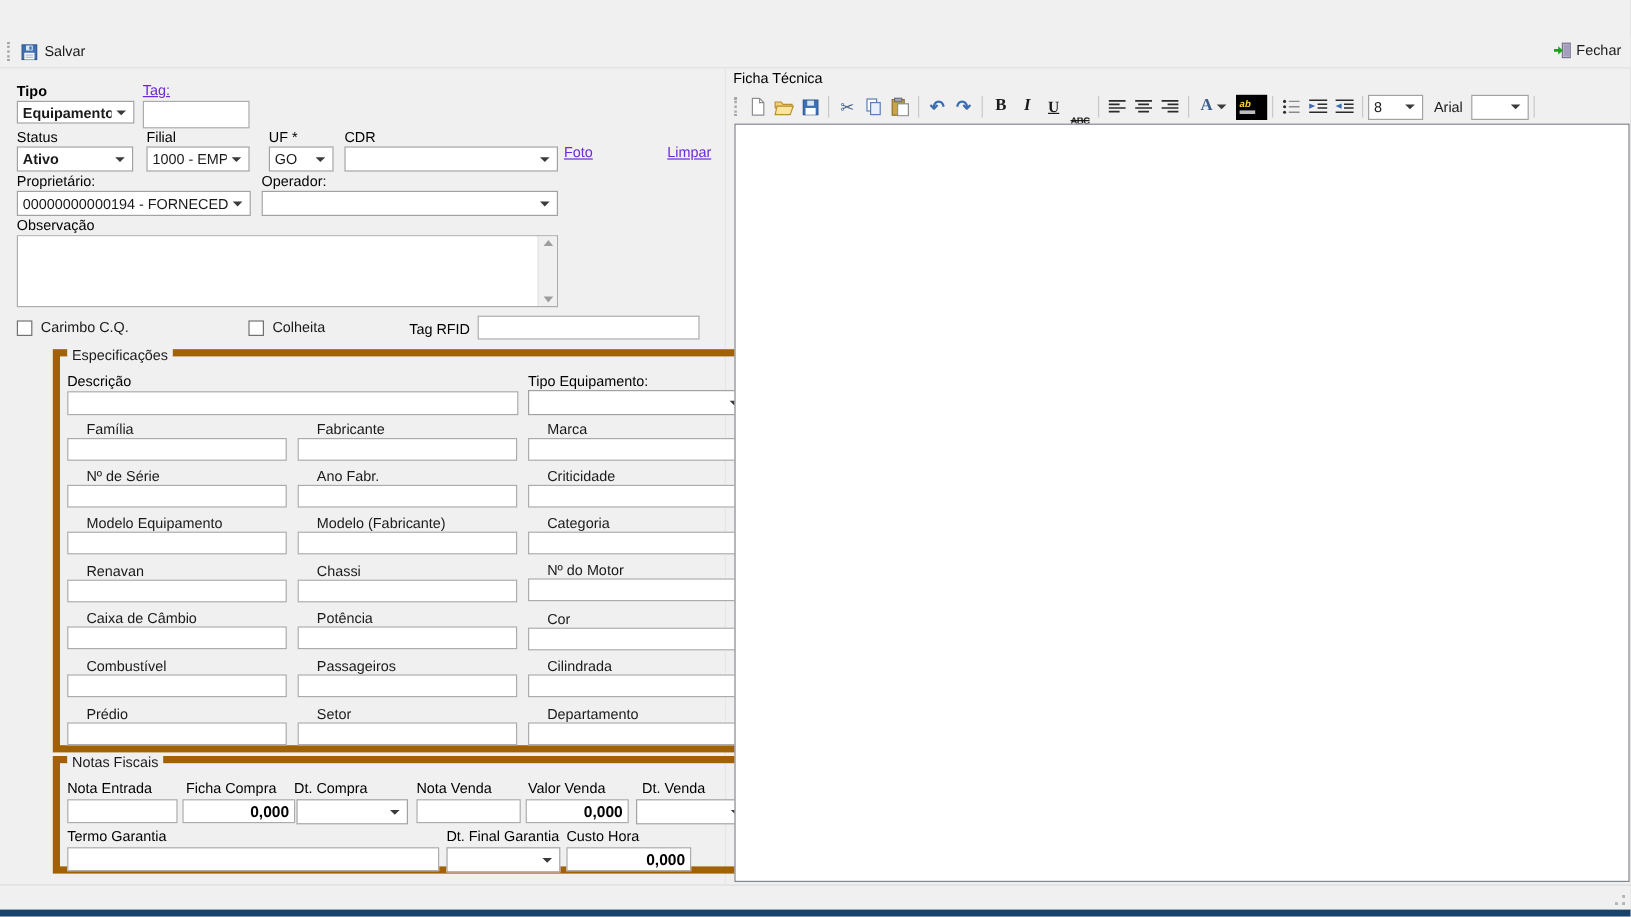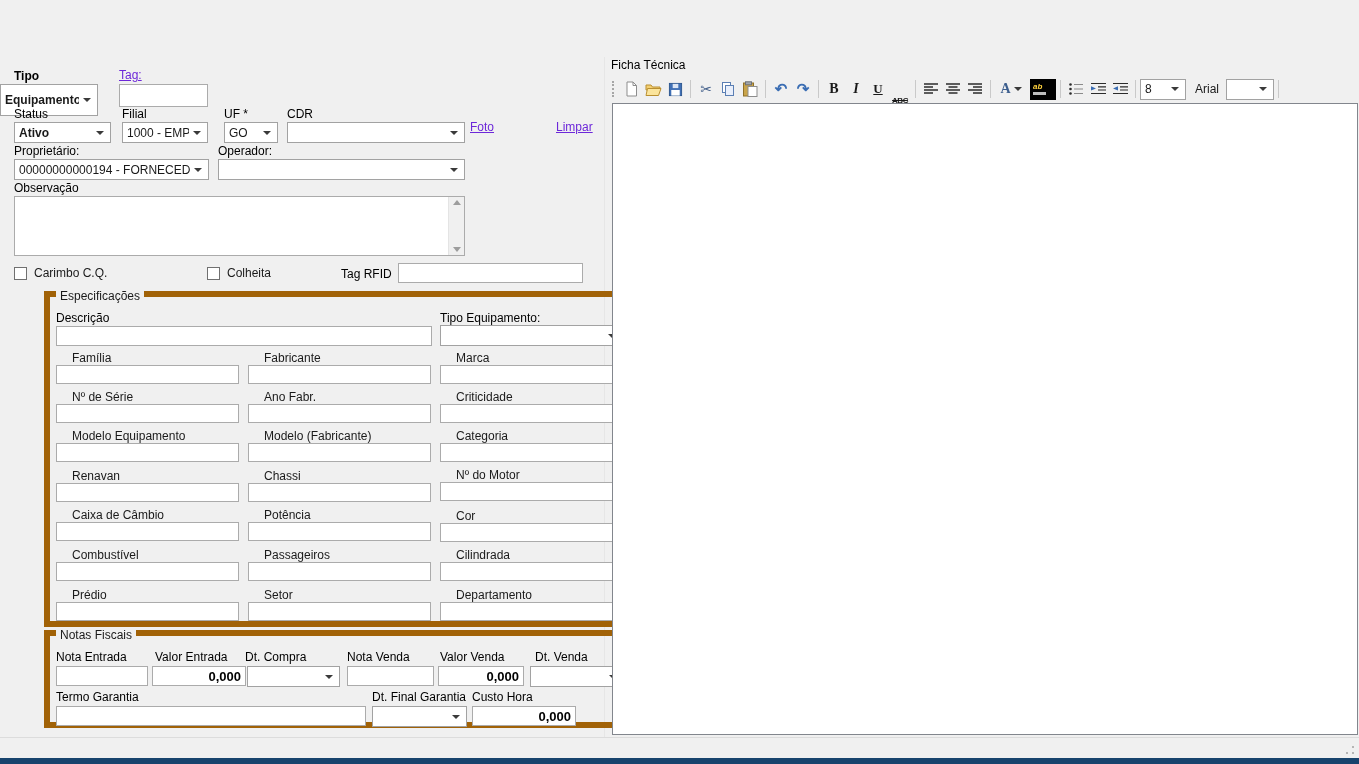--- a/index.html
+++ b/index.html
@@ -91,28 +91,51 @@
   .bottom-border { position:absolute; left:0; top:758px; width:100%; height:6px; background:#17436d; }
   .v-divider { position:absolute; left:604px; top:57px; width:1px; height:680px; background:#e6e6e6; }
   svg { display:block; }
 </style>
 </head>
 <body>
 
 <div class="window">
 
 
+  <div class="main-toolbar">
+    <div class="grip"></div>
+    <div class="tool-button">
+      <svg width="15" height="15" viewBox="0 0 16 16">
+        <rect x="1.5" y="1.5" width="13" height="13" fill="#3f6fb5" stroke="#2d568f"></rect>
+        <rect x="5" y="2" width="6" height="4.5" fill="#dbe5f4"></rect>
+        <rect x="8" y="2.8" width="2" height="3" fill="#3f6fb5"></rect>
+        <rect x="3.5" y="8.5" width="9" height="6" fill="#fff"></rect>
+        <rect x="4.5" y="10" width="7" height="1" fill="#9db4d6"></rect>
+        <rect x="4.5" y="12" width="7" height="1" fill="#9db4d6"></rect>
+      </svg>
+      <span>Salvar</span>
+    </div>
+    <div class="fechar-button">
+      <svg width="16" height="16" viewBox="0 0 16 16">
+        <rect x="8" y="2" width="6.5" height="12" fill="#c6c0d6" stroke="#79738f"></rect>
+        <rect x="9" y="3" width="4.5" height="10" fill="#a49dbd"></rect>
+        <path d="M1 8 h5.5" stroke="#1da11d" stroke-width="2.2" fill="none"></path>
+        <path d="M4.5 4.5 L8.5 8 L4.5 11.5 Z" fill="#1da11d"></path>
+      </svg>
+      <span>Fechar</span>
+    </div>
+  </div>
 
   <div class="v-divider"></div>
 
   <div style="position:absolute;left:0;top:57px;width:606px;height:680px;">
 
     <span class="lbl bold" style="left:14px;top:12px">Tipo</span>
     <span class="link" style="left:119px;top:11px">Tag:</span>
-    <div class="combo" style="left:0;top:27px;width:98px;height:32px">
+    <div class="combo" style="left:14px;top:27px;width:98px;height:19px">
       <span class="val bold">Equipamento</span>
       <span class="combo-arrow"></span>
     </div>
     <input class="tb" style="left: 119px; top: 27px; width: 89px; height: 23px;" value="">
 
     <span class="lbl" style="left:14px;top:50px">Status</span>
     <span class="lbl" style="left:122px;top:50px">Filial</span>
     <span class="lbl" style="left:224px;top:50px">UF *</span>
     <span class="lbl" style="left:287px;top:50px">CDR</span>
     <div class="combo" style="left:14px;top:65px;width:97px">
@@ -265,21 +288,21 @@
       <div class="spec-cell" style="left:390px;top:291px">
           <span class="flabel">Departamento</span>
           <input value="" style="">
         </div>
     </div>
 
     <div class="group" style="left:8px;top:573px;width:688px;height:98px">
       <span class="group-title">Notas Fiscais</span>
 
       <span class="lbl" style="left:6px;top:14px">Nota Entrada</span>
-      <span class="lbl" style="left:105px;top:14px">Valor Entrada</span>
+      <span class="lbl" style="left:105px;top:14px">Ficha Compra</span>
       <span class="lbl" style="left:195px;top:14px">Dt. Compra</span>
       <span class="lbl" style="left:297px;top:14px">Nota Venda</span>
       <span class="lbl" style="left:390px;top:14px">Valor Venda</span>
       <span class="lbl" style="left:485px;top:14px">Dt. Venda</span>
 
       <input class="tb" style="left: 6px; top: 30px; width: 92px;" value="">
       <input class="tb num" style="left: 102px; top: 30px; width: 94px;" value="0,000">
       <div class="combo" style="left:197px;top:30px;width:93px">
         <span class="val"></span>
         <span class="combo-arrow"></span>

